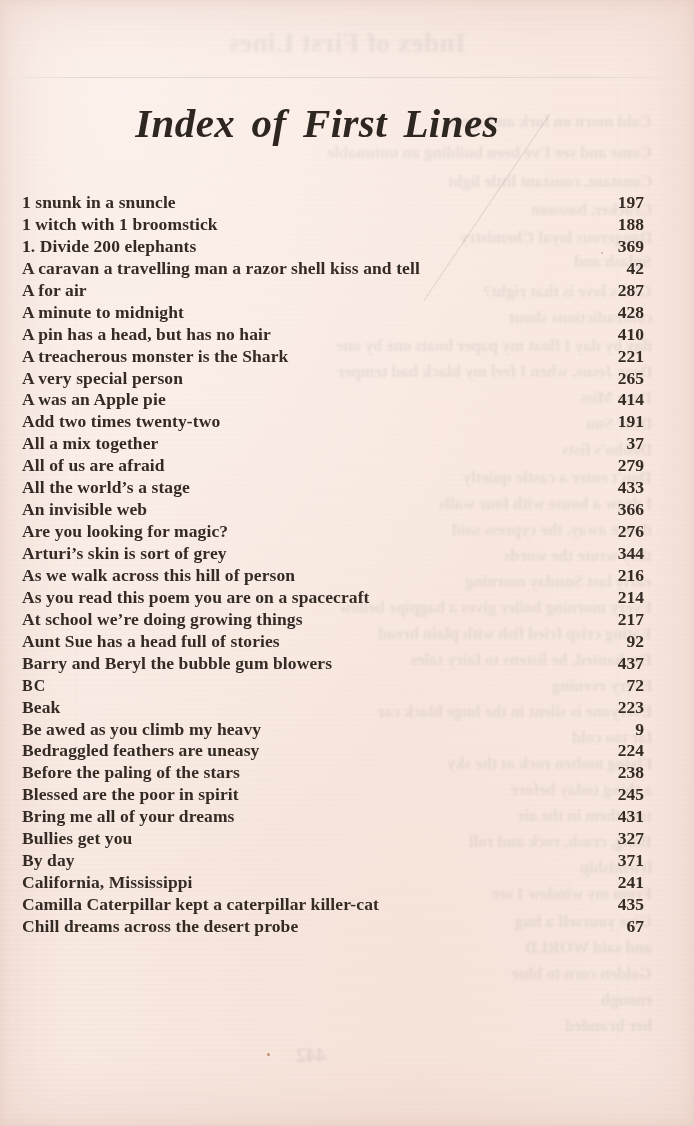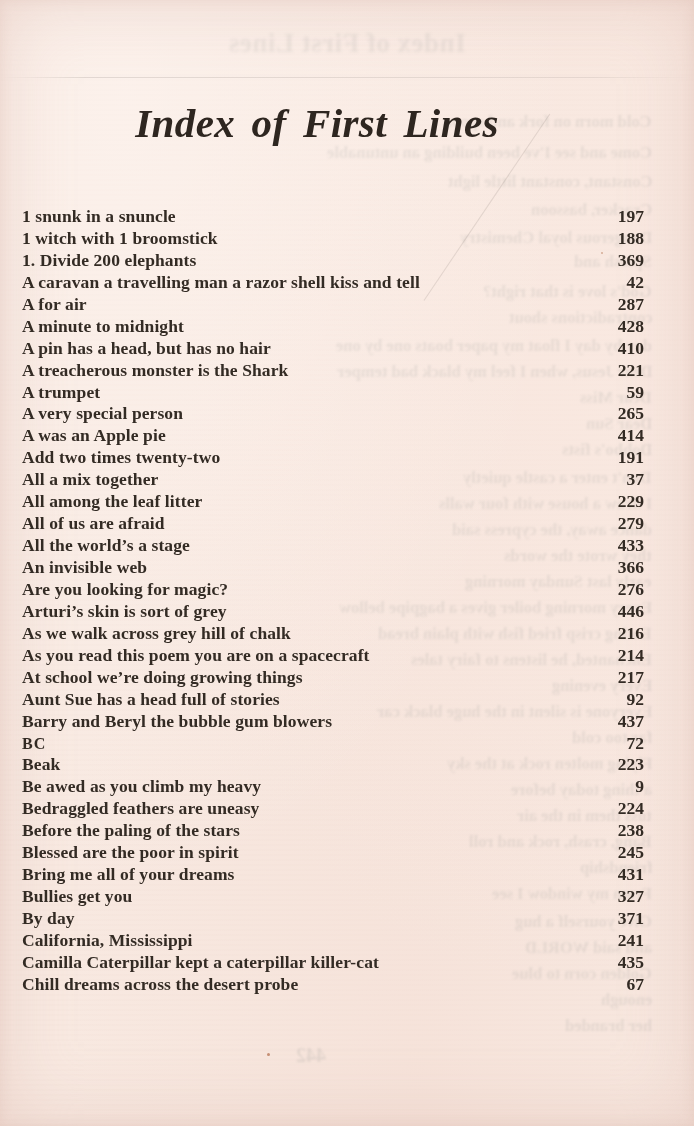--- a/index.html
+++ b/index.html
@@ -88,21 +88,20 @@
     font-weight:600;
     letter-spacing:.1px;
     white-space:nowrap;
     overflow:hidden;
   }
   .num{
     width:46px;
     text-align:right;
     font-size:17.5px;
     font-weight:600;
-    margin-top:14px;
   }
   .row.smallcaps .line{
     font-size:16px;
     letter-spacing:1.1px;
     font-weight:700;
   }
 </style>
 </head>
 <body>
 
@@ -190,24 +189,20 @@
     <div class="row">
       <span class="line">A pin has a head, but has no hair</span>
       <span class="num">410</span>
     </div>
 
     <div class="row">
       <span class="line">A treacherous monster is the Shark</span>
       <span class="num">221</span>
     </div>
 
-    <div class="row">
-      <span class="line">A trumpet</span>
-      <span class="num">59</span>
-    </div>
 
     <div class="row">
       <span class="line">A very special person</span>
       <span class="num">265</span>
     </div>
 
     <div class="row">
       <span class="line">A was an Apple pie</span>
       <span class="num">414</span>
     </div>
@@ -215,24 +210,20 @@
     <div class="row">
       <span class="line">Add two times twenty-two</span>
       <span class="num">191</span>
     </div>
 
     <div class="row">
       <span class="line">All a mix together</span>
       <span class="num">37</span>
     </div>
 
-    <div class="row">
-      <span class="line">All among the leaf litter</span>
-      <span class="num">229</span>
-    </div>
 
     <div class="row">
       <span class="line">All of us are afraid</span>
       <span class="num">279</span>
     </div>
 
     <div class="row">
       <span class="line">All the world’s a stage</span>
       <span class="num">433</span>
     </div>
@@ -242,25 +233,25 @@
       <span class="num">366</span>
     </div>
 
     <div class="row">
       <span class="line">Are you looking for magic?</span>
       <span class="num">276</span>
     </div>
 
     <div class="row">
       <span class="line">Arturi’s skin is sort of grey</span>
-      <span class="num">446</span>
-    </div>
-
-    <div class="row">
-      <span class="line">As we walk across grey hill of chalk</span>
+      <span class="num">344</span>
+    </div>
+
+    <div class="row">
+      <span class="line">As we walk across this hill of person</span>
       <span class="num">216</span>
     </div>
 
     <div class="row">
       <span class="line">As you read this poem you are on a spacecraft</span>
       <span class="num">214</span>
     </div>
 
     <div class="row">
       <span class="line">At school we’re doing growing things</span>

